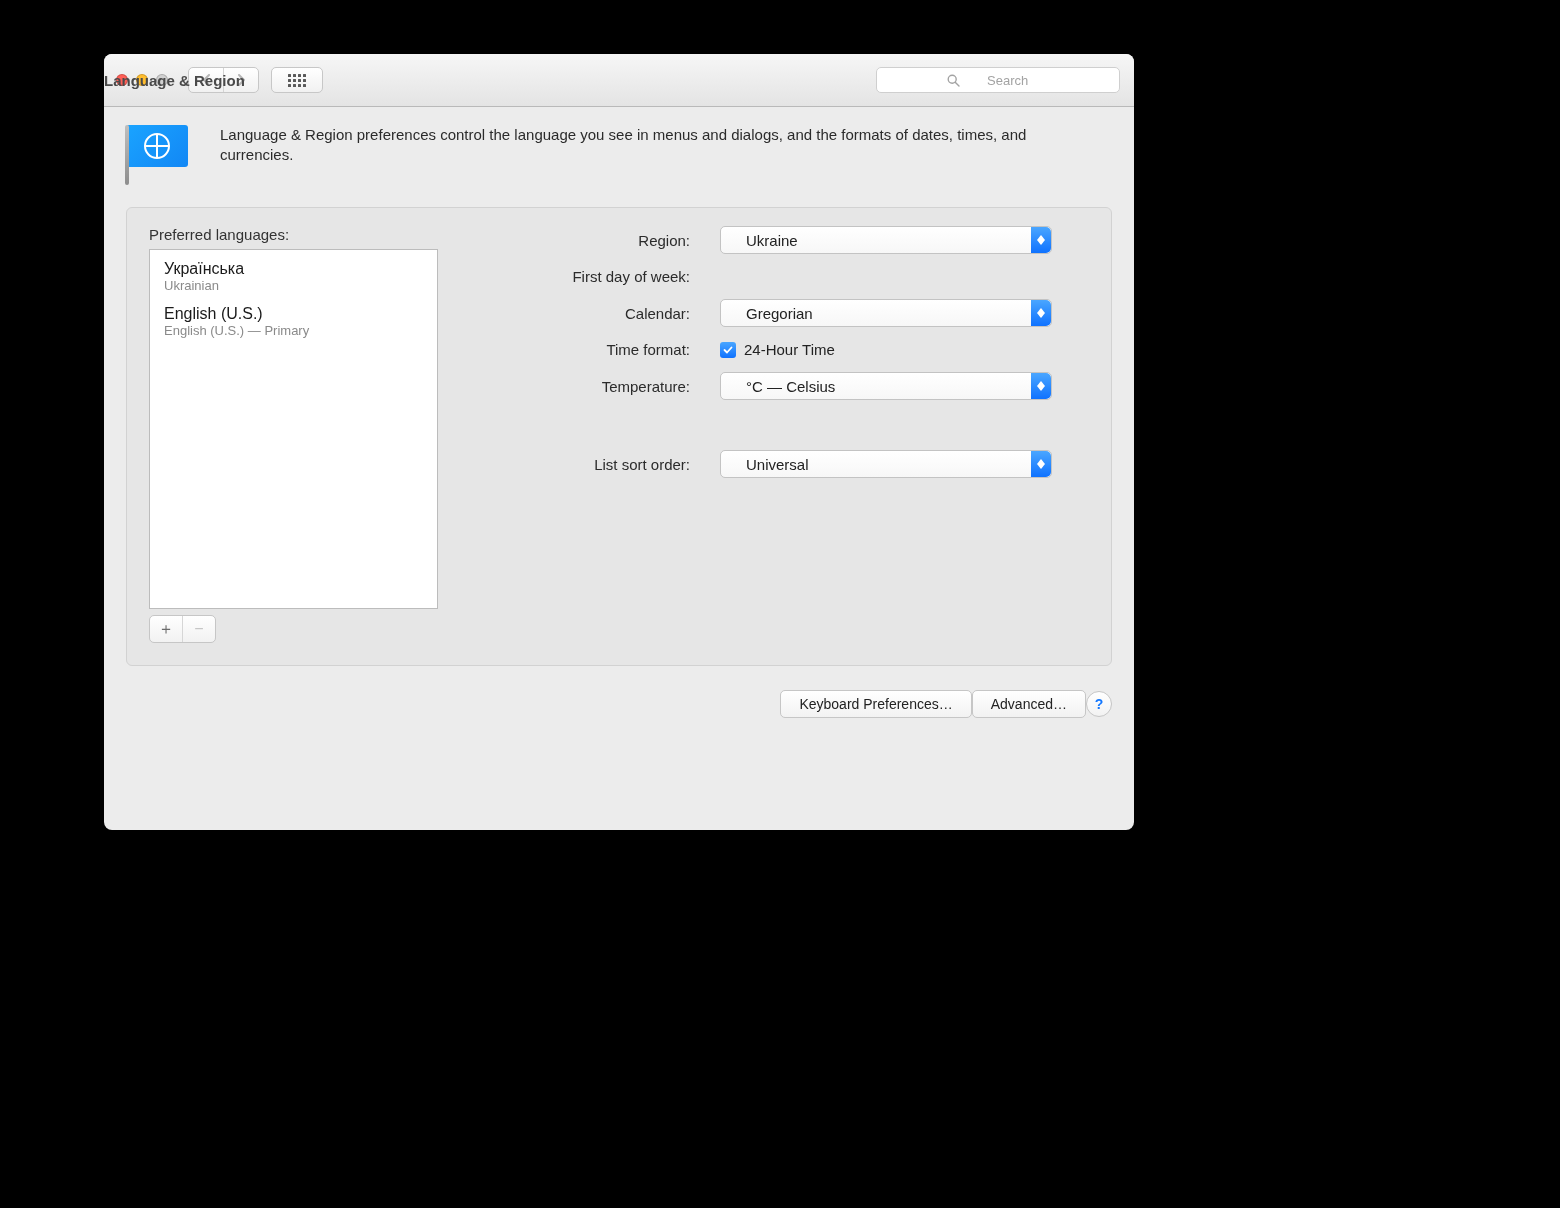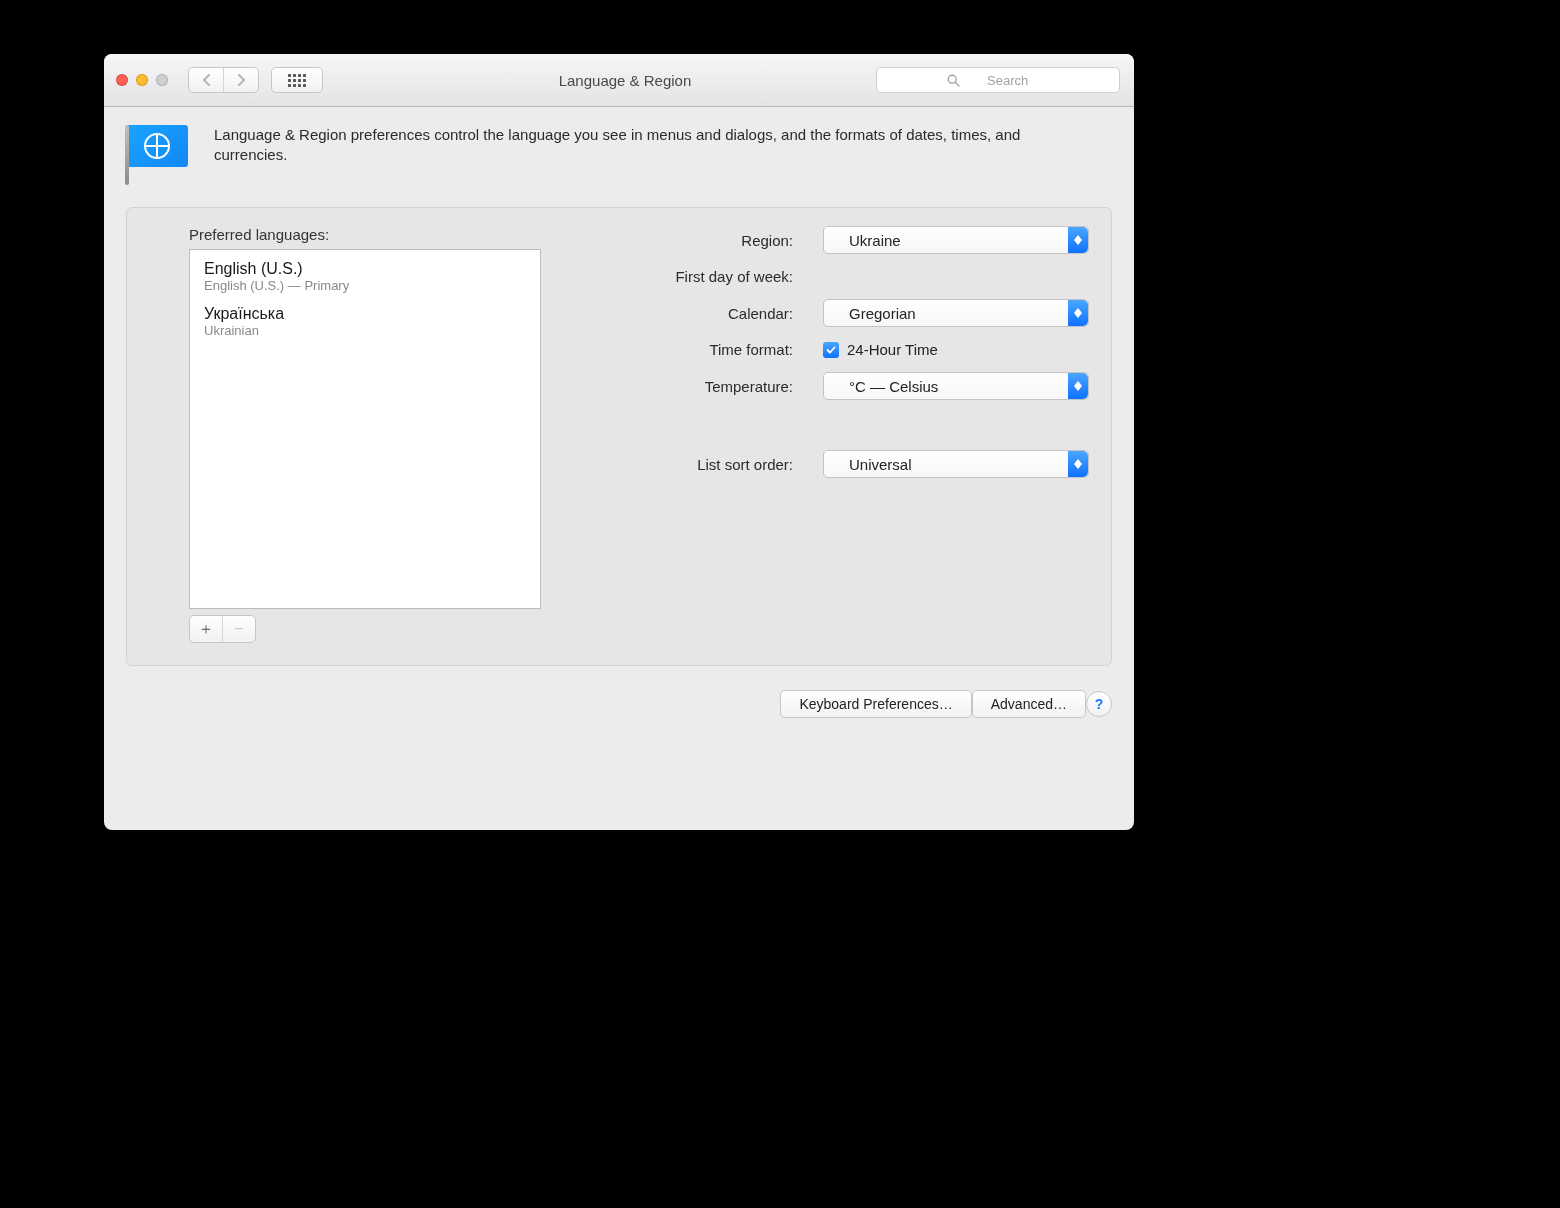--- a/index.html
+++ b/index.html
@@ -58,44 +58,43 @@
     background: linear-gradient(#ffffff,#f1f1f1);
     display: flex; align-items: center; justify-content: center;
     color: #5a5a5a;
   }
   .grid-icon {
     display: grid; grid-template-columns: repeat(4, 3px); grid-template-rows: repeat(3, 3px);
     gap: 2px;
   }
   .grid-icon span { background: #5a5a5a; width:3px; height:3px; border-radius:0.5px;}
   .title-text {
-    position: absolute; left: 12px; right: 0;
-    text-align: center;
-    font-size: 15px; color: #4a4a4a; font-weight: 400;
+    position: absolute; left: 0; right: 0;
+    font-size: 15px; color: #4a4a4a; font-weight: 700;
     pointer-events: none;
   }
   .search-wrap {
     margin-left: auto; margin-right: 14px;
     width: 242px; height: 24px;
     border: 1px solid #cfcfcf; border-radius: 5px;
     background: #ffffff;
     display: flex; align-items: center; justify-content: center;
     color: #a3a3a3;
     gap: 21px;
   }
   .search-wrap svg { margin-right: 4px; }
   .search-input {
     border: none; outline: none; background: transparent;
     font-size: 13px; color: #444; width: 60px;
   }
   .search-input::placeholder { color: #a3a3a3; text-align: left; }
 
   
   .content { padding: 18px 22px 14px 22px; }
-  .intro-row { display: flex; gap: 16px; align-items: flex-start; }
+  .intro-row { display: flex; gap: 22px; align-items: flex-start; }
   .flag-icon {
     position: relative;
     width: 72px; height: 60px;
     flex-shrink: 0;
   }
   .flag-icon .flag {
     width: 62px; height: 42px;
     border-radius: 3px;
     background: linear-gradient(135deg, #1aa4ff 0%, #1287f5 100%);
     display: flex; align-items: center; justify-content: center;
@@ -118,21 +117,21 @@
   .intro-text { font-size: 15px; color: #2b2b2b; line-height: 1.35; max-width: 810px; }
 
   .inset-panel {
     margin-top: 22px;
     background: #e6e6e6;
     border: 1px solid #d2d2d2;
     border-radius: 6px;
     padding: 18px 22px 22px 22px;
   }
   .columns { display: flex; gap: 60px; }
-  .left-col { width: 352px; margin-left: 40px; }
+  .left-col { width: 289px; }
   .right-col { flex: 1; }
 
   .section-label { font-size: 15px; color: #333; margin-bottom: 6px; }
 
   .lang-list {
     background: #fff;
     border: 1px solid #bcbcbc;
     border-radius: 0;
     height: 346px;
     overflow: auto;
@@ -292,26 +291,26 @@
       <div class="intro-text">Language &amp; Region preferences control the language you see in menus and dialogs, and the formats of dates, times, and currencies.</div>
     </div>
 
     <div class="inset-panel">
       <div class="columns">
 
         <div class="left-col">
           <div class="section-label">Preferred languages:</div>
           <div class="lang-list">
             <div class="lang-item">
+              <div class="lang-name">Українська</div>
+              <div class="lang-sub">Ukrainian</div>
+            </div>
+            <div class="lang-item">
               <div class="lang-name">English (U.S.)</div>
               <div class="lang-sub">English (U.S.) — Primary</div>
-            </div>
-            <div class="lang-item">
-              <div class="lang-name">Українська</div>
-              <div class="lang-sub">Ukrainian</div>
             </div>
           </div>
           <div class="addremove">
             <div class="sqbtn">
               <span>＋</span>
             </div>
             <div class="sqbtn disabled">
               <span>−</span>
             </div>
           </div>

